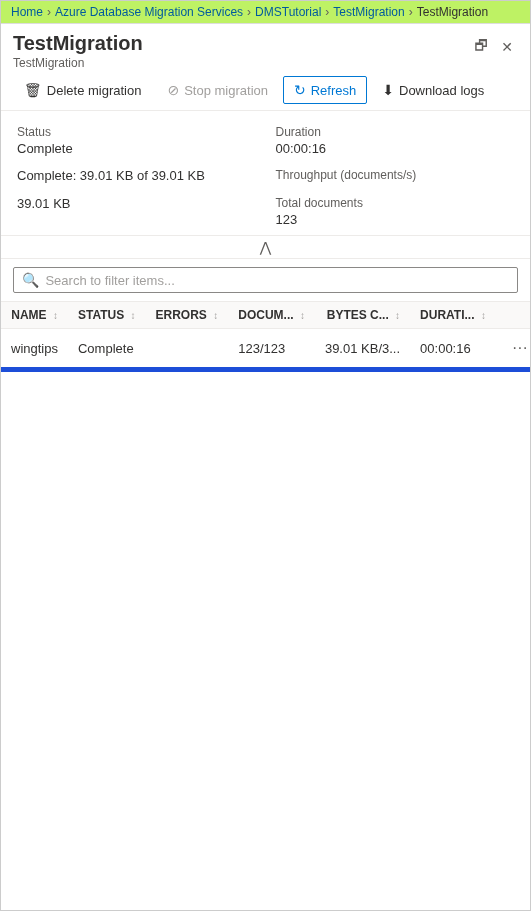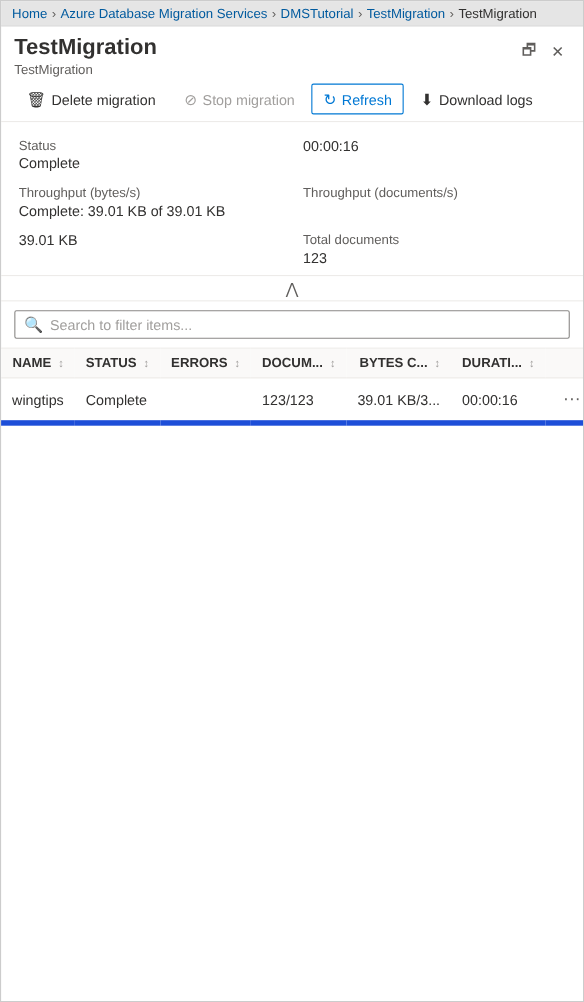--- a/index.html
+++ b/index.html
@@ -9,21 +9,21 @@
       background: #fff;
       color: #333;
       width: 531px;
       min-height: 911px;
       border: 1px solid #ccc;
       overflow-x: hidden;
     }
 
     
     .breadcrumb {
-      background: #e5e5e5;
+      background: #bef264;
       padding: 4px 10px;
       font-size: 12px;
       color: #005a9e;
       display: flex;
       align-items: flex-start;
       flex-wrap: wrap;
       gap: 2px;
       border-bottom: 1px solid #ddd;
     }
     .breadcrumb a {
@@ -253,24 +253,24 @@
     <span>Download logs</span>
   </button>
 </div>
 
 <div class="stats-section">
   <div class="stat-item">
     <div class="stat-label">Status</div>
     <div class="stat-value">Complete</div>
   </div>
   <div class="stat-item">
+    <div class="stat-label">Duration</div>
     <div class="stat-value">00:00:16</div>
   </div>
   <div class="stat-item">
-    <div class="stat-label">Throughput (bytes/s)</div>
     <div class="stat-value">Complete: 39.01 KB of 39.01 KB</div>
   </div>
   <div class="stat-item">
     <div class="stat-label">Throughput (documents/s)</div>
   </div>
   <div class="stat-item">
     <div class="stat-value">39.01 KB</div>
   </div>
   <div class="stat-item">
     <div class="stat-label">Total documents</div>

